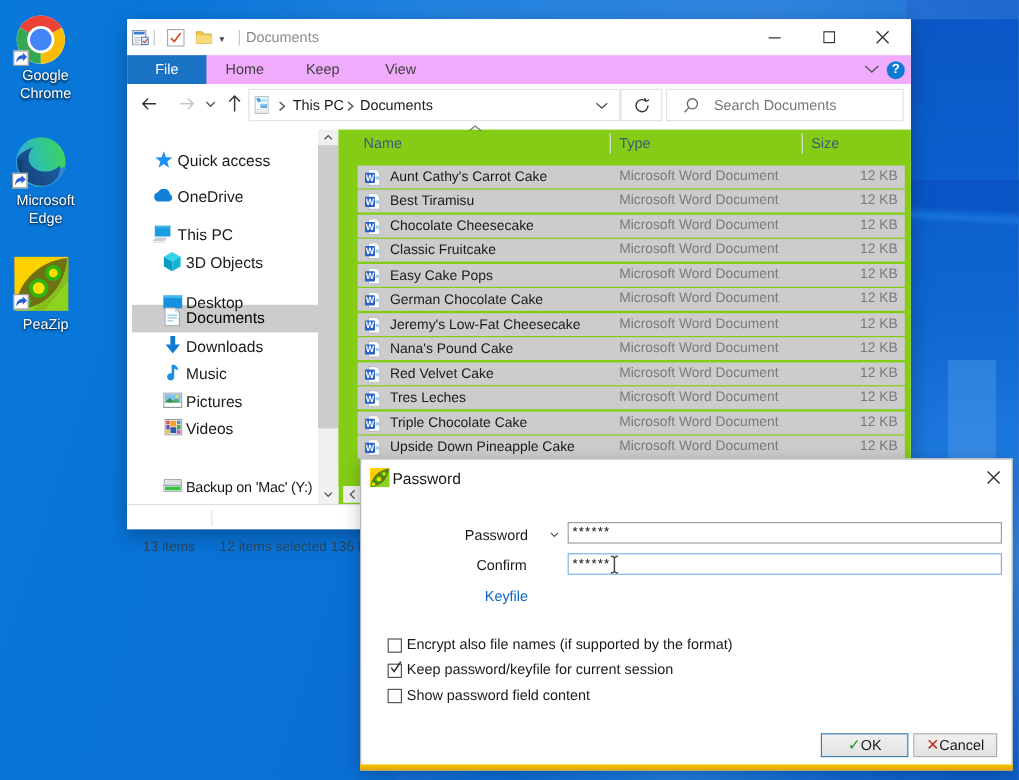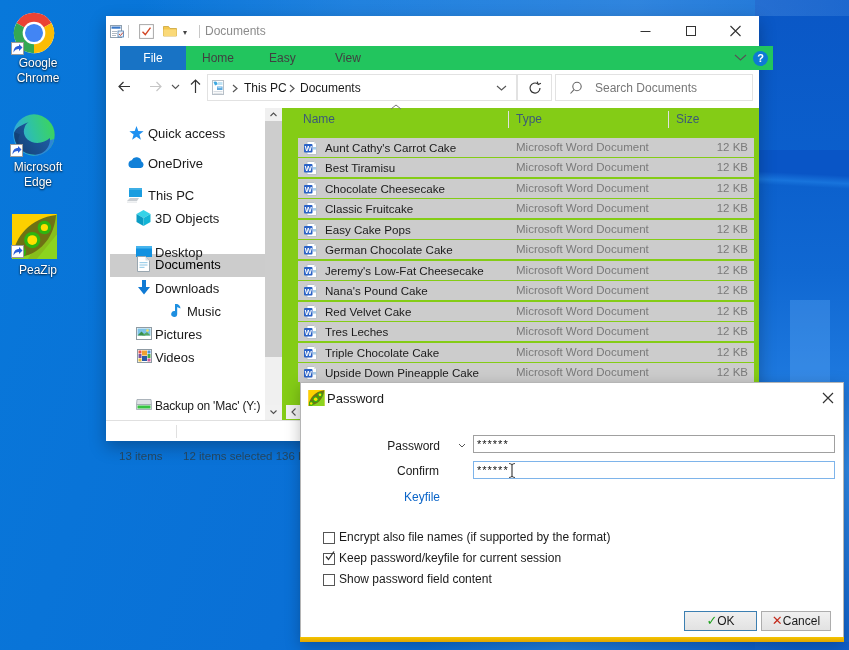--- a/index.html
+++ b/index.html
@@ -25,21 +25,21 @@
   text-shadow:0 1px 2px rgba(0,0,0,0.75),0 0 2px rgba(0,0,0,0.4);line-height:15px;}
 .shortcut{position:absolute;width:13px;height:13px;background:#fff;border:1px solid #9a9a9a;box-sizing:border-box;}
 
 
 #win{left:106px;top:16px;width:653px;height:425px;background:#fff;
   box-shadow:0 6px 16px rgba(0,0,0,0.28);font-size:12px;color:#1a1a1a;}
 #titlebar{left:0;top:0;width:100%;height:30px;background:#fff;}
 .qsep{position:absolute;top:9px;width:1px;height:13px;background:#c8c8c8;}
 #wtitle{position:absolute;left:99px;top:8px;color:#8b8b8b;font-size:12px;}
 .wctl{position:absolute;top:0;width:45px;height:30px;color:#444;text-align:center;line-height:30px;font-size:13px;}
-#tabs{left:14px;top:30px;width:100%;height:24px;background:#22c55e;}
+#tabs{left:0;top:30px;width:100%;height:24px;background:#f0abfc;}
 #filetab{position:absolute;left:0;top:0;width:66px;height:24px;background:#1873c5;color:#fff;
   text-align:center;line-height:24px;font-size:12px;}
 .tab{position:absolute;top:0;height:24px;line-height:24px;font-size:12px;color:#404040;}
 
 #helpbtn{position:absolute;left:633px;top:5px;width:15px;height:15px;border-radius:50%;background:#0d7ad4;
   color:#fff;font-size:11px;font-weight:bold;text-align:center;line-height:15px;}
 #addrrow{left:0;top:54px;width:100%;height:38px;background:#fff;}
 #addrbox{position:absolute;left:101px;top:4px;width:310px;height:27px;border:1px solid #e2e2e2;box-sizing:border-box;}
 #refrbox{position:absolute;left:411px;top:4px;width:35px;height:27px;border:1px solid #e2e2e2;box-sizing:border-box;
   text-align:center;line-height:24px;color:#333;font-size:13px;}
@@ -191,21 +191,21 @@
       </span>
     <span class="wctl" style="left:607px;">
         <svg width="11" height="30" viewBox="0 0 11 30">
           <path d="M0.5 10 L10.5 20 M10.5 10 L0.5 20" stroke="#333" stroke-width="1.1"></path>
         </svg>
       </span>
   </div>
   <div id="tabs" class="abs">
     <div id="filetab">File</div>
     <span class="tab" style="left:82px;">Home</span>
-    <span class="tab" style="left:149px;">Easy</span>
+    <span class="tab" style="left:149px;">Keep</span>
     <span class="tab" style="left:215px;">View</span>
     <span id="ribcaret" style="left:614px;top:8px;position:absolute;">
         <svg width="13" height="7" viewBox="0 0 13 7">
           <path d="M1 1 L6.5 6 L12 1" stroke="#555" stroke-width="1.1" fill="none"></path>
         </svg>
       </span>
     <div id="helpbtn">?</div>
   </div>
   <div id="addrrow" class="abs">
     <span class="abs" style="left:12px;top:11px;">
@@ -335,21 +335,21 @@
       <span class="txt" style="left:49px;">Documents</span>
       </div>
     <div class="nitem" style="top:170px;text-align:center;">
         <span class="nico" style="left:31px;top:2px;position:absolute;">
       <svg width="14" height="15" viewBox="0 0 14 15">
             <path d="M5 0 h4 v7 h4 l-6 7.5 L1 7 h4 z" fill="#0f7ad4"></path>
           </svg>
         </span>
       <span class="txt" style="left:49px;">Downloads</span>
       </div>
-    <div class="nitem" style="top:193px;margin-left:32px;">
+    <div class="nitem" style="top:193px;">
         <span class="nico" style="left:33px;top:2px;position:absolute;">
       <svg width="11" height="15" viewBox="0 0 11 15">
             <path d="M4 1 h2.2 v10 a3 3 0 1 1 -2.2 -2.9 z" fill="#1e8fe0"></path>
             <path d="M6 1 c1.5 0.5 3.5 2 3.5 4.5 l-3.5 -1.5 z" fill="#1e8fe0"></path>
           </svg>
         </span>
       <span class="txt" style="left:49px;">Music</span>
       </div>
     <div class="nitem" style="top:216px;">
         <span class="nico" style="left:30px;top:3px;position:absolute;">

